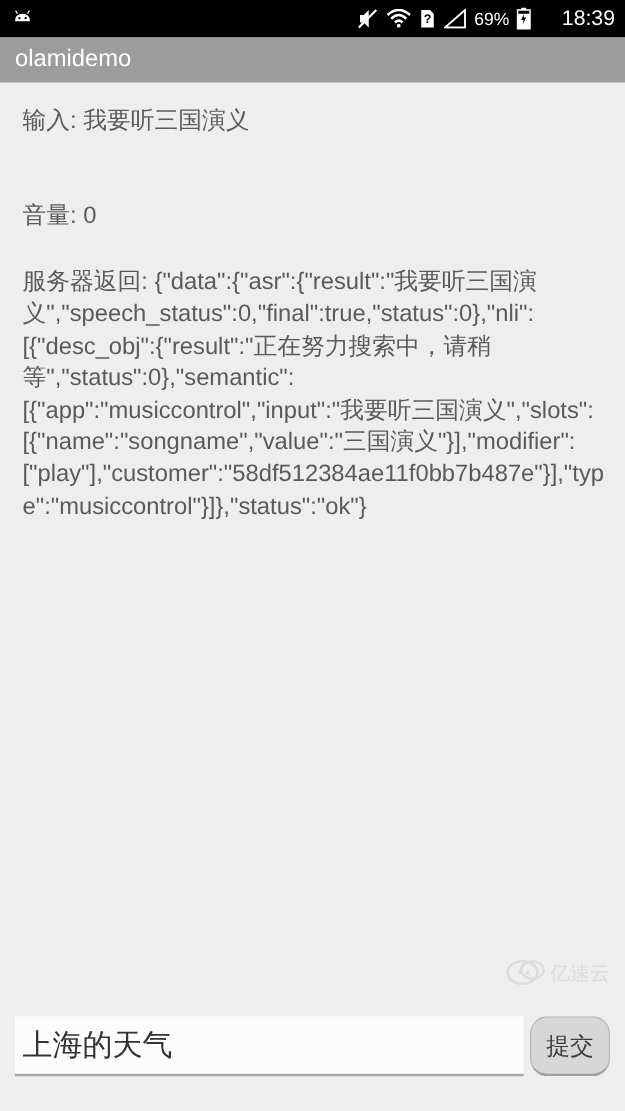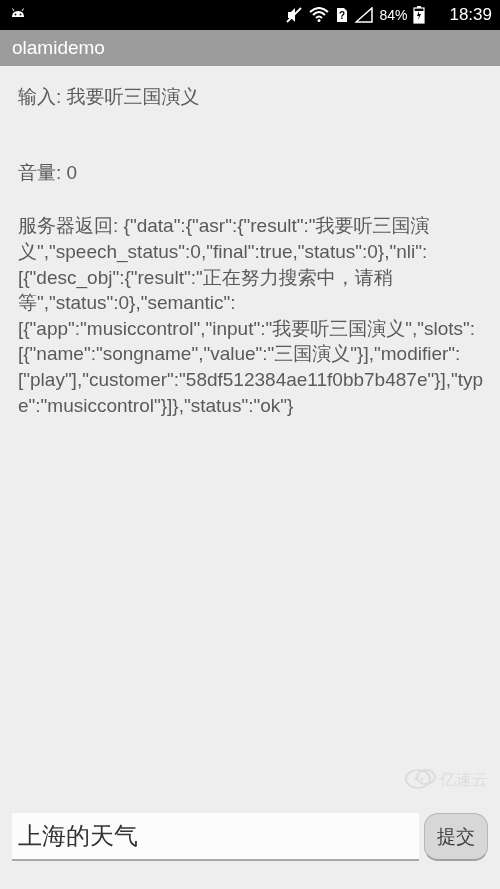--- a/index.html
+++ b/index.html
@@ -158,21 +158,21 @@
       <svg width="14" height="18" viewBox="0 0 14 18">
         <path d="M2 2 L9 2 L12 5 L12 16 L2 16 Z" fill="#fff"></path>
         <text x="7" y="12.5" font-size="10" text-anchor="middle" fill="#000" font-weight="bold">?</text>
       </svg>
     </span>
     <span class="status-icon">
       <svg width="18" height="16" viewBox="0 0 18 16">
         <path d="M1 15 L17 15 L17 1 Z" fill="none" stroke="#fff" stroke-width="1.5"></path>
       </svg>
     </span>
-    <span class="battery-pct">84%</span>
+    <span class="battery-pct">69%</span>
     <span class="status-icon">
       <svg width="12" height="18" viewBox="0 0 12 18">
         <rect x="4" y="0" width="4" height="2" fill="#fff"></rect>
         <rect x="1" y="2" width="10" height="15" fill="none" stroke="#fff" stroke-width="1.2"></rect>
         <rect x="1" y="5" width="10" height="12" fill="#fff"></rect>
         <path d="M6 5 L4 10 L6 10 L5 14 L8 8 L6 8 Z" fill="#000"></path>
       </svg>
     </span>
     <span class="clock">18:39</span>
   </div>

